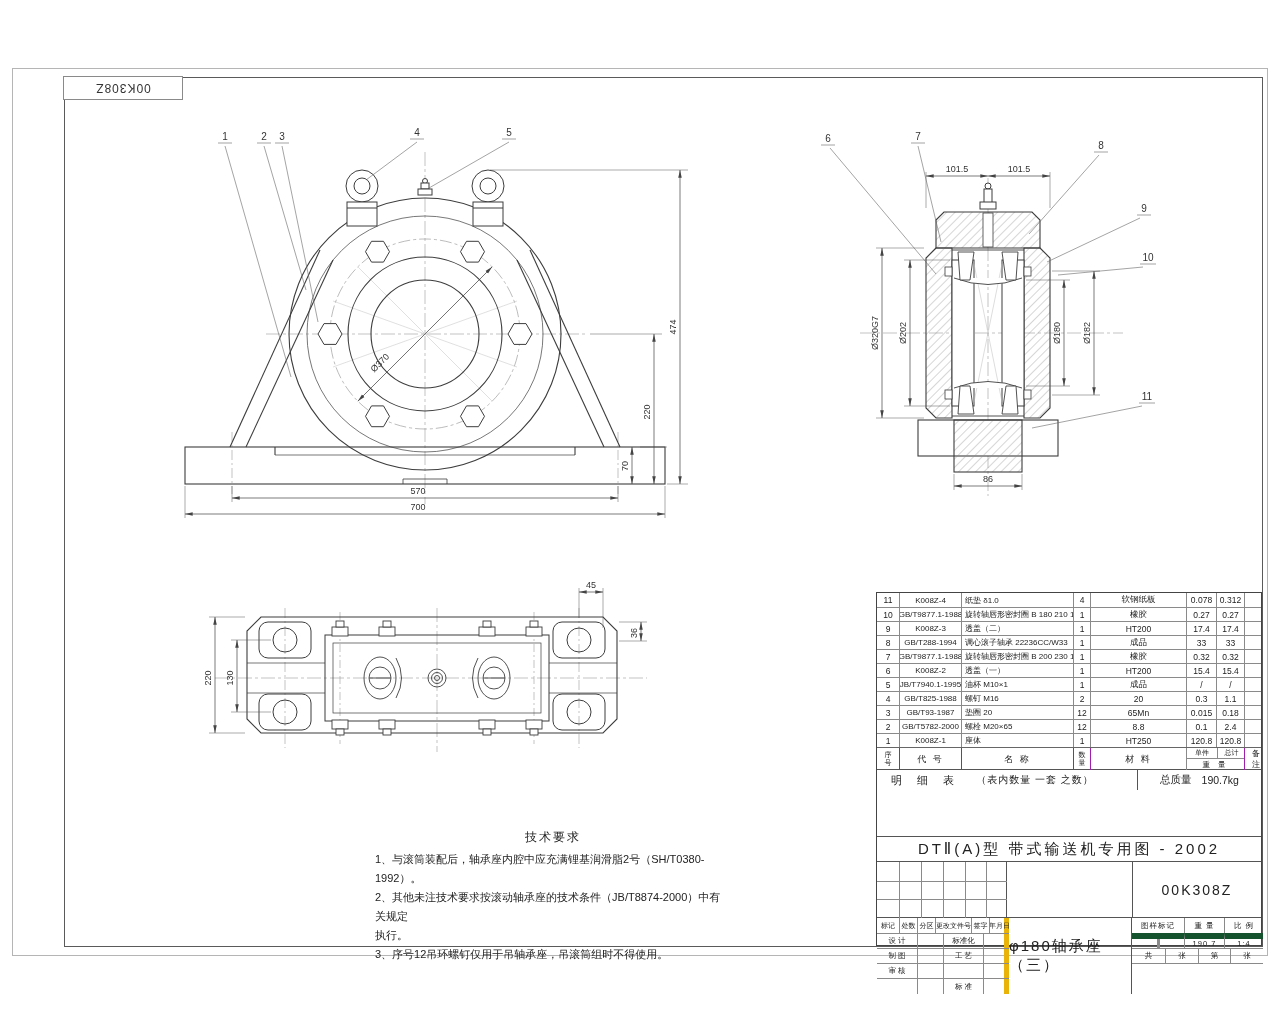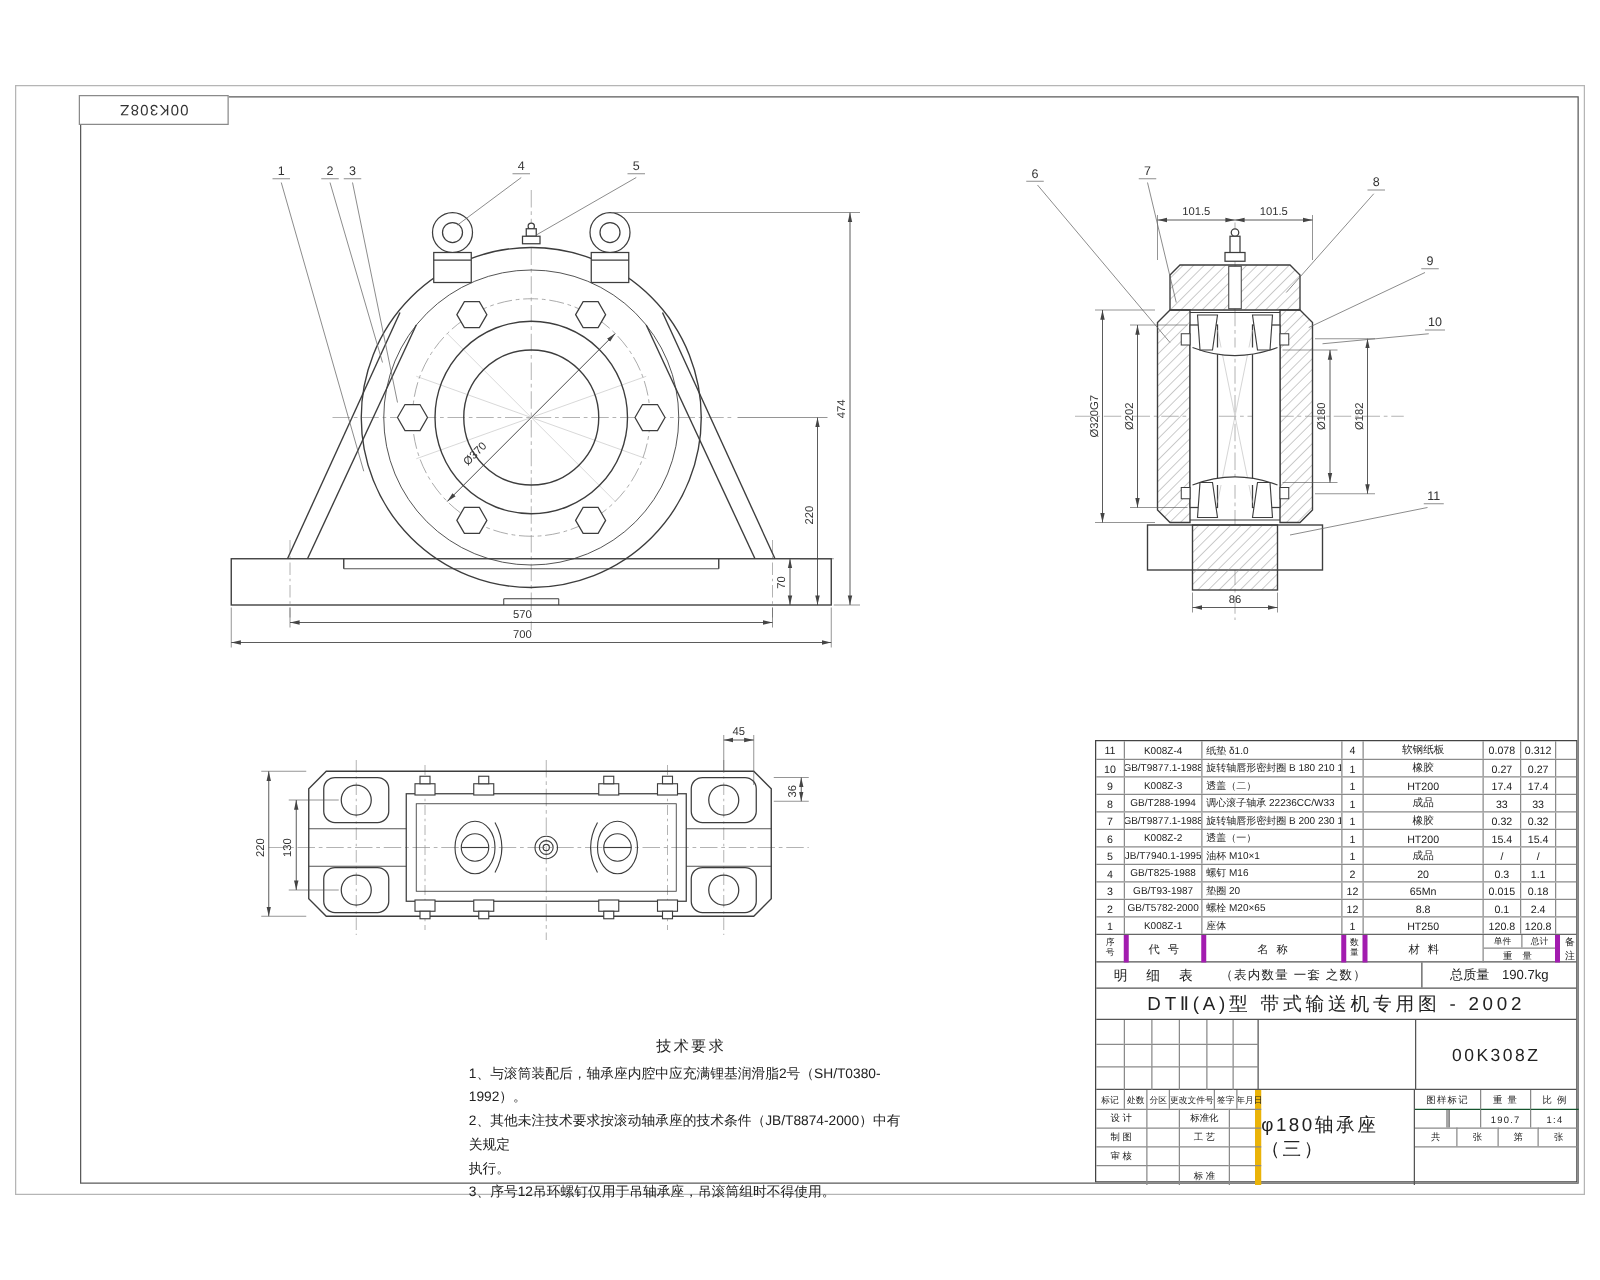--- a/index.html
+++ b/index.html
@@ -22,53 +22,53 @@
       box-sizing:border-box;font-size:9px;color:#222;background:#fff;}
   .tb *{box-sizing:border-box;}
   .pr{display:grid;grid-template-columns:22px 62px 112px 17px 96px 30px 28px auto;height:14px;}
   .pr + .pr{border-top:1px solid #8a8a8a;}
   .pc{border-left:1px solid #8a8a8a;display:flex;align-items:center;justify-content:center;
       overflow:hidden;white-space:nowrap;font-size:8.5px;}
   .pc:first-child{border-left:none;}
   .pc.nm{justify-content:flex-start;padding-left:3px;font-size:8px;}
   .pc.cd{font-size:8px;}
   .phr{display:grid;grid-template-columns:22px 62px 112px 17px 96px 58px auto;height:22px;border-top:1px solid #666;}
-  .phc{border-left:4px solid #a21caf;display:flex;align-items:center;justify-content:center;font-size:9px;letter-spacing:2px;}
+  .phc{border-left:1px solid #a21caf;display:flex;align-items:center;justify-content:center;font-size:9px;letter-spacing:2px;}
   .phc:first-child{border-left:none;}
   .stack{display:flex;flex-direction:column;align-items:center;justify-content:center;font-size:7px;line-height:8px;letter-spacing:0;}
   .wg{display:flex;flex-direction:column;border-left:1px solid #8a8a8a;}
   .wg-top{display:grid;grid-template-columns:30px 28px;height:11px;border-bottom:1px solid #8a8a8a;}
   .wg-top span{display:flex;align-items:center;justify-content:center;font-size:7px;border-left:1px solid #8a8a8a;}
   .wg-top span:first-child{border-left:none;}
   .wg-bot{height:11px;display:flex;align-items:center;justify-content:center;font-size:7.5px;letter-spacing:3px;}
   .lst{display:grid;grid-template-columns:260px auto;height:21px;border-top:1px solid #555;}
   .lst .l1{display:flex;align-items:center;padding-left:14px;font-size:11px;}
   .lst .l1 .a{letter-spacing:6px;}
   .lst .l1 .b{margin-left:16px;font-size:10px;letter-spacing:1px;}
   .lst .l2{border-left:1px solid #555;display:flex;align-items:center;justify-content:center;gap:10px;font-size:10.5px;}
   .ser{height:25px;border-top:1px solid #555;display:flex;align-items:center;justify-content:center;
-       font-size:15px;letter-spacing:3px;}
+       font-size:15px;letter-spacing:3px;margin-top:46px;}
   .mid{height:56px;border-top:1px solid #555;display:grid;grid-template-columns:130px 125px auto;}
   .revgrid{display:grid;grid-template-columns:22px 22px 22px 22px 21px 21px;grid-auto-rows:18.6px;border-right:1px solid #555;}
   .revgrid div{border-left:1px solid #8a8a8a;border-top:1px solid #8a8a8a;}
   .revgrid div:nth-child(-n+6){border-top:none;}
   .revgrid div:nth-child(6n+1){border-left:none;}
   .dwgno{border-left:1px solid #555;display:flex;align-items:center;justify-content:center;font-size:14px;letter-spacing:2px;}
   .bot{height:76px;border-top:1px solid #555;display:grid;grid-template-columns:132px 123px auto;}
   .sign{display:grid;grid-template-rows:15px 15px 15px 15px 16px;border-right:5px solid #eab308;}
   .srow{display:grid;grid-template-columns:40px 26px 40px 26px;}
   .srow.hd{grid-template-columns:22px 18px 18px 36px 18px 20px;}
   .srow div{border-left:1px solid #8a8a8a;border-top:1px solid #8a8a8a;display:flex;align-items:center;justify-content:center;
             font-size:7.5px;overflow:hidden;white-space:nowrap;}
   .srow.hd div{border-top:none;font-size:7px;}
   .srow div:first-child{border-left:none;}
   .ttl{display:flex;align-items:center;justify-content:center;font-size:15px;letter-spacing:2px;border-right:1px solid #555;}
   .info{display:grid;grid-template-rows:15px 15px 15px auto;}
   .irow{display:grid;grid-template-columns:52px 40px 39px;}
-  .irow div{border-left:1px solid #8a8a8a;border-top:1px solid #14532d;display:flex;align-items:center;justify-content:center;
+  .irow div{border-left:1px solid #8a8a8a;border-top:6px solid #14532d;display:flex;align-items:center;justify-content:center;
             font-size:7.5px;letter-spacing:1px;}
   .irow div:first-child{border-left:none;}
   .irow.r1 div{border-top:none;}
   .mini{display:grid;grid-template-columns:13px 13px 13px 13px;padding:0!important;border-left:none!important;}
   .mini span{border-left:1px solid #8a8a8a;border-top:none;height:100%;}
   .mini span:first-child{border-left:none;}
   .sheets{display:grid;grid-template-columns:33px 33px 32px auto;}
   .sheets div{border-top:1px solid #8a8a8a;border-left:1px solid #8a8a8a;display:flex;align-items:center;justify-content:center;font-size:7.5px;}
   .sheets div:first-child{border-left:none;}
   .fill{border-top:1px solid #8a8a8a;}

